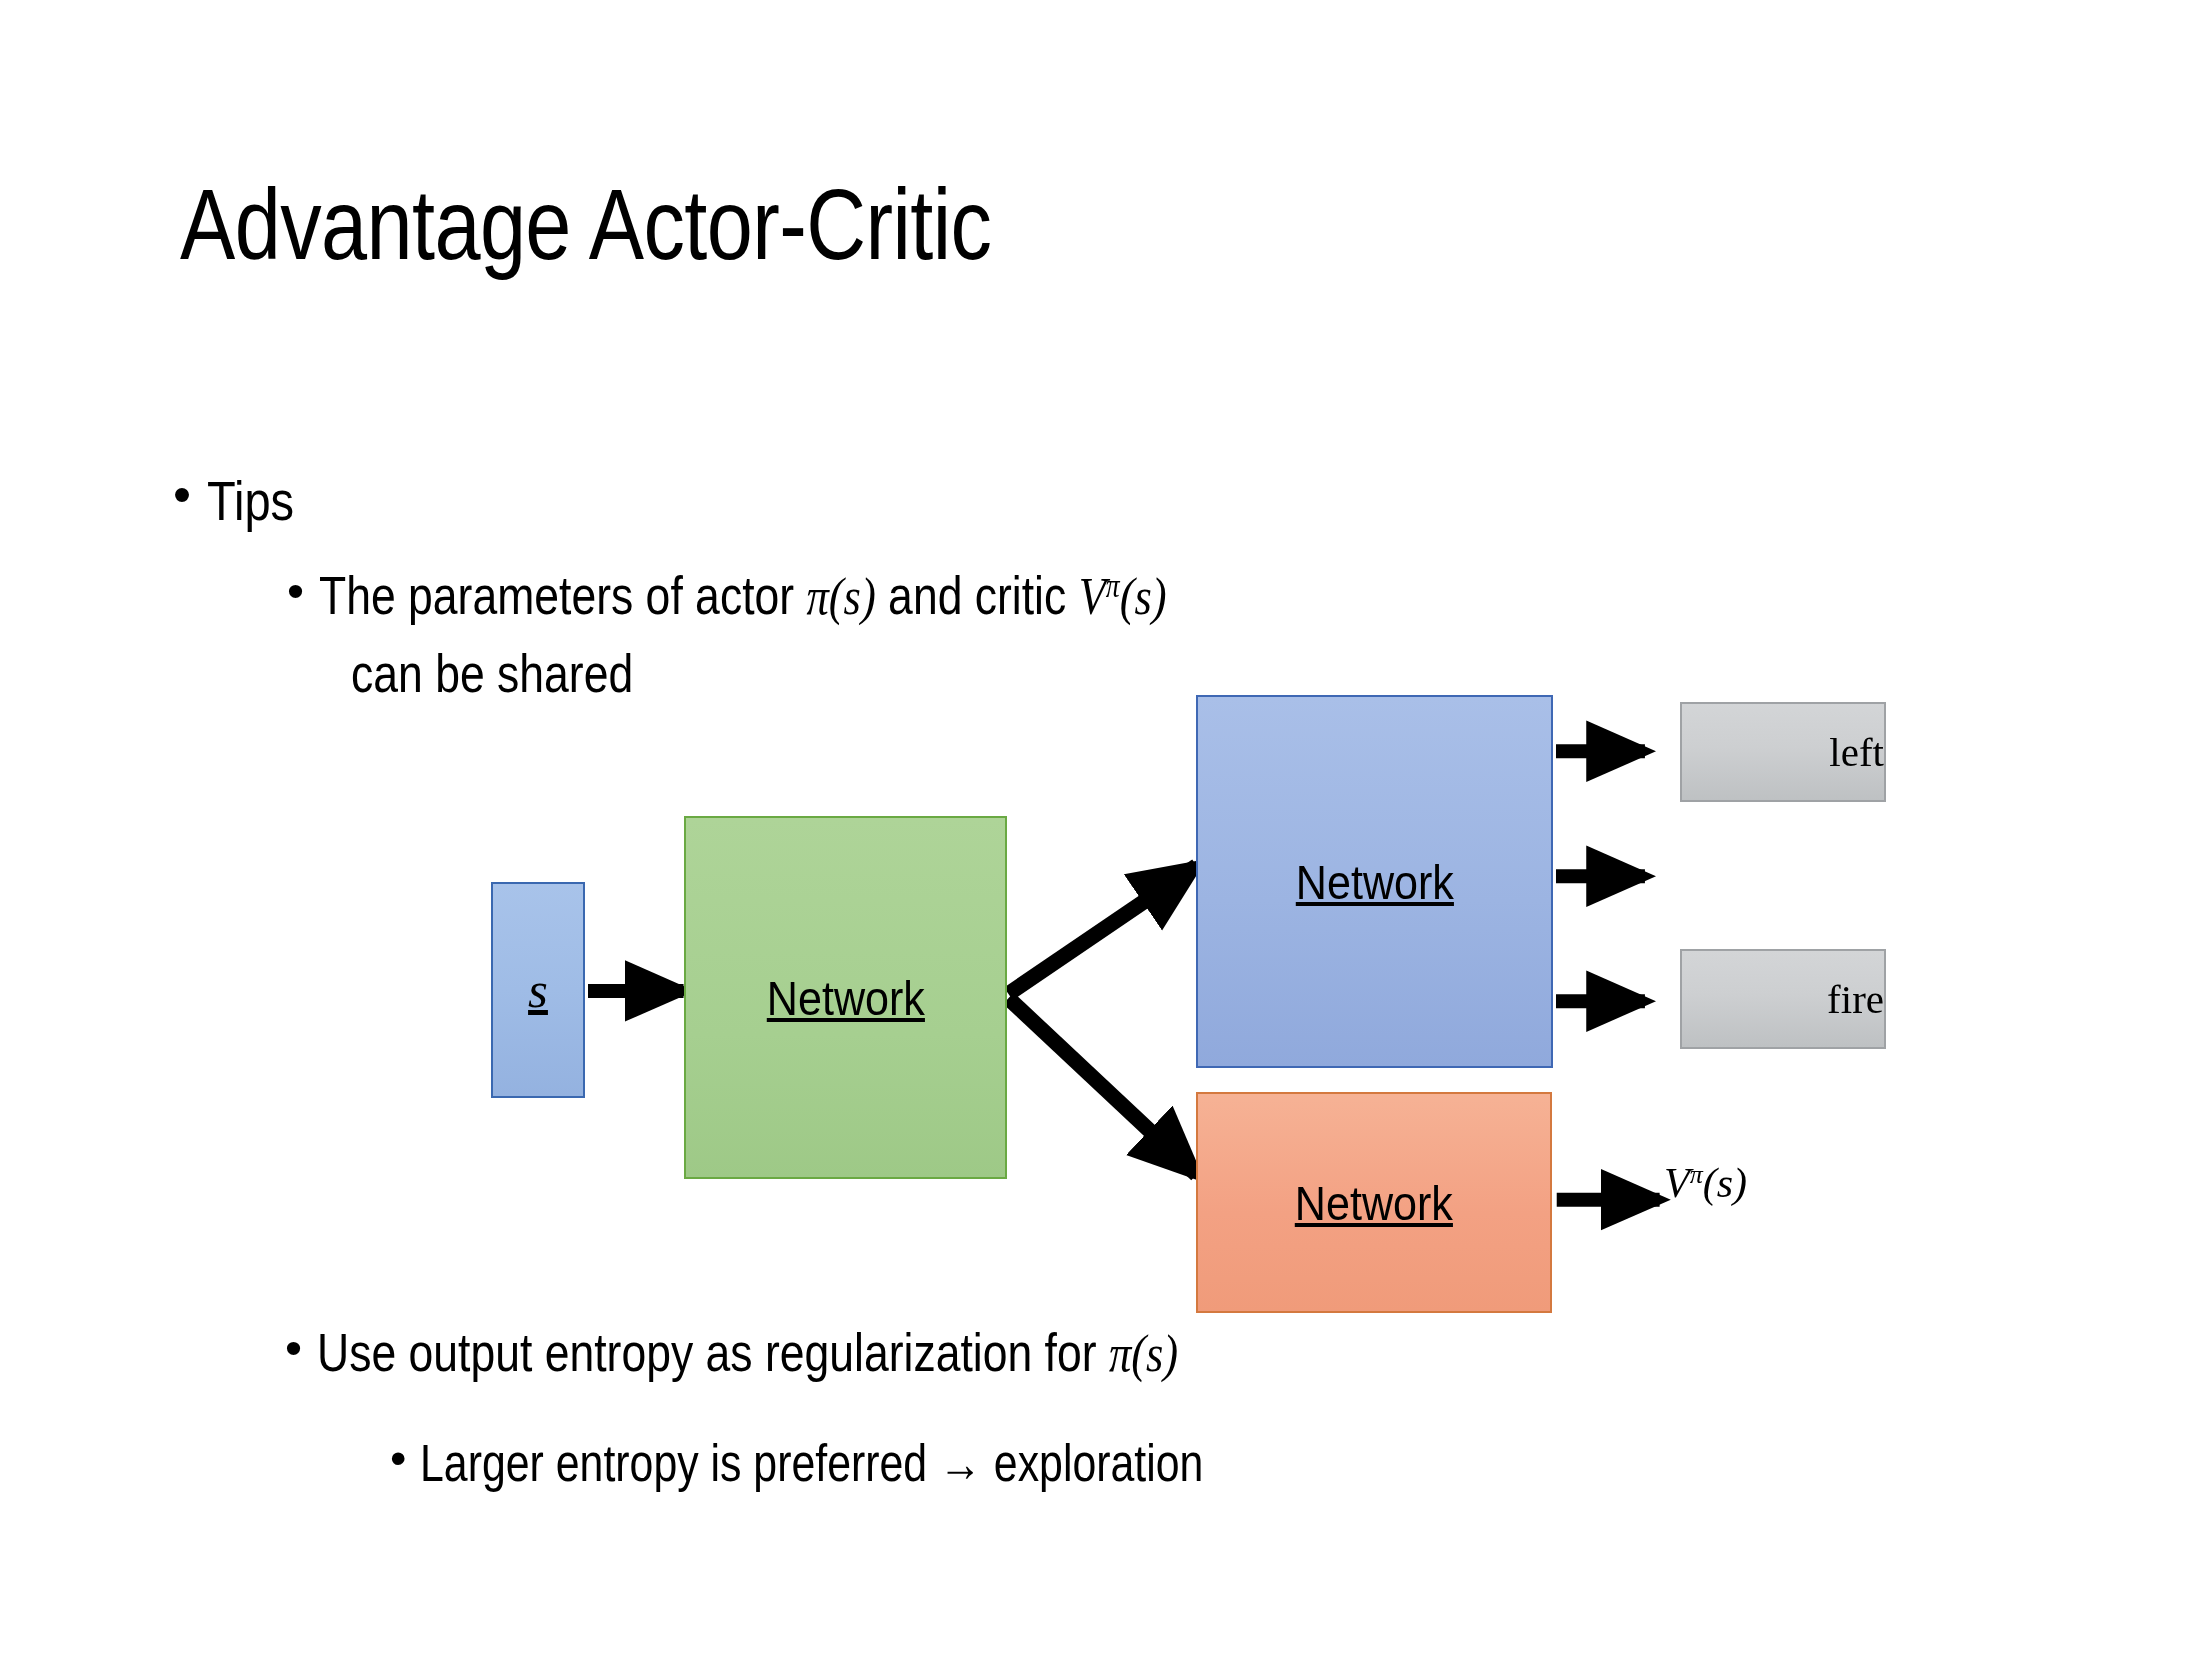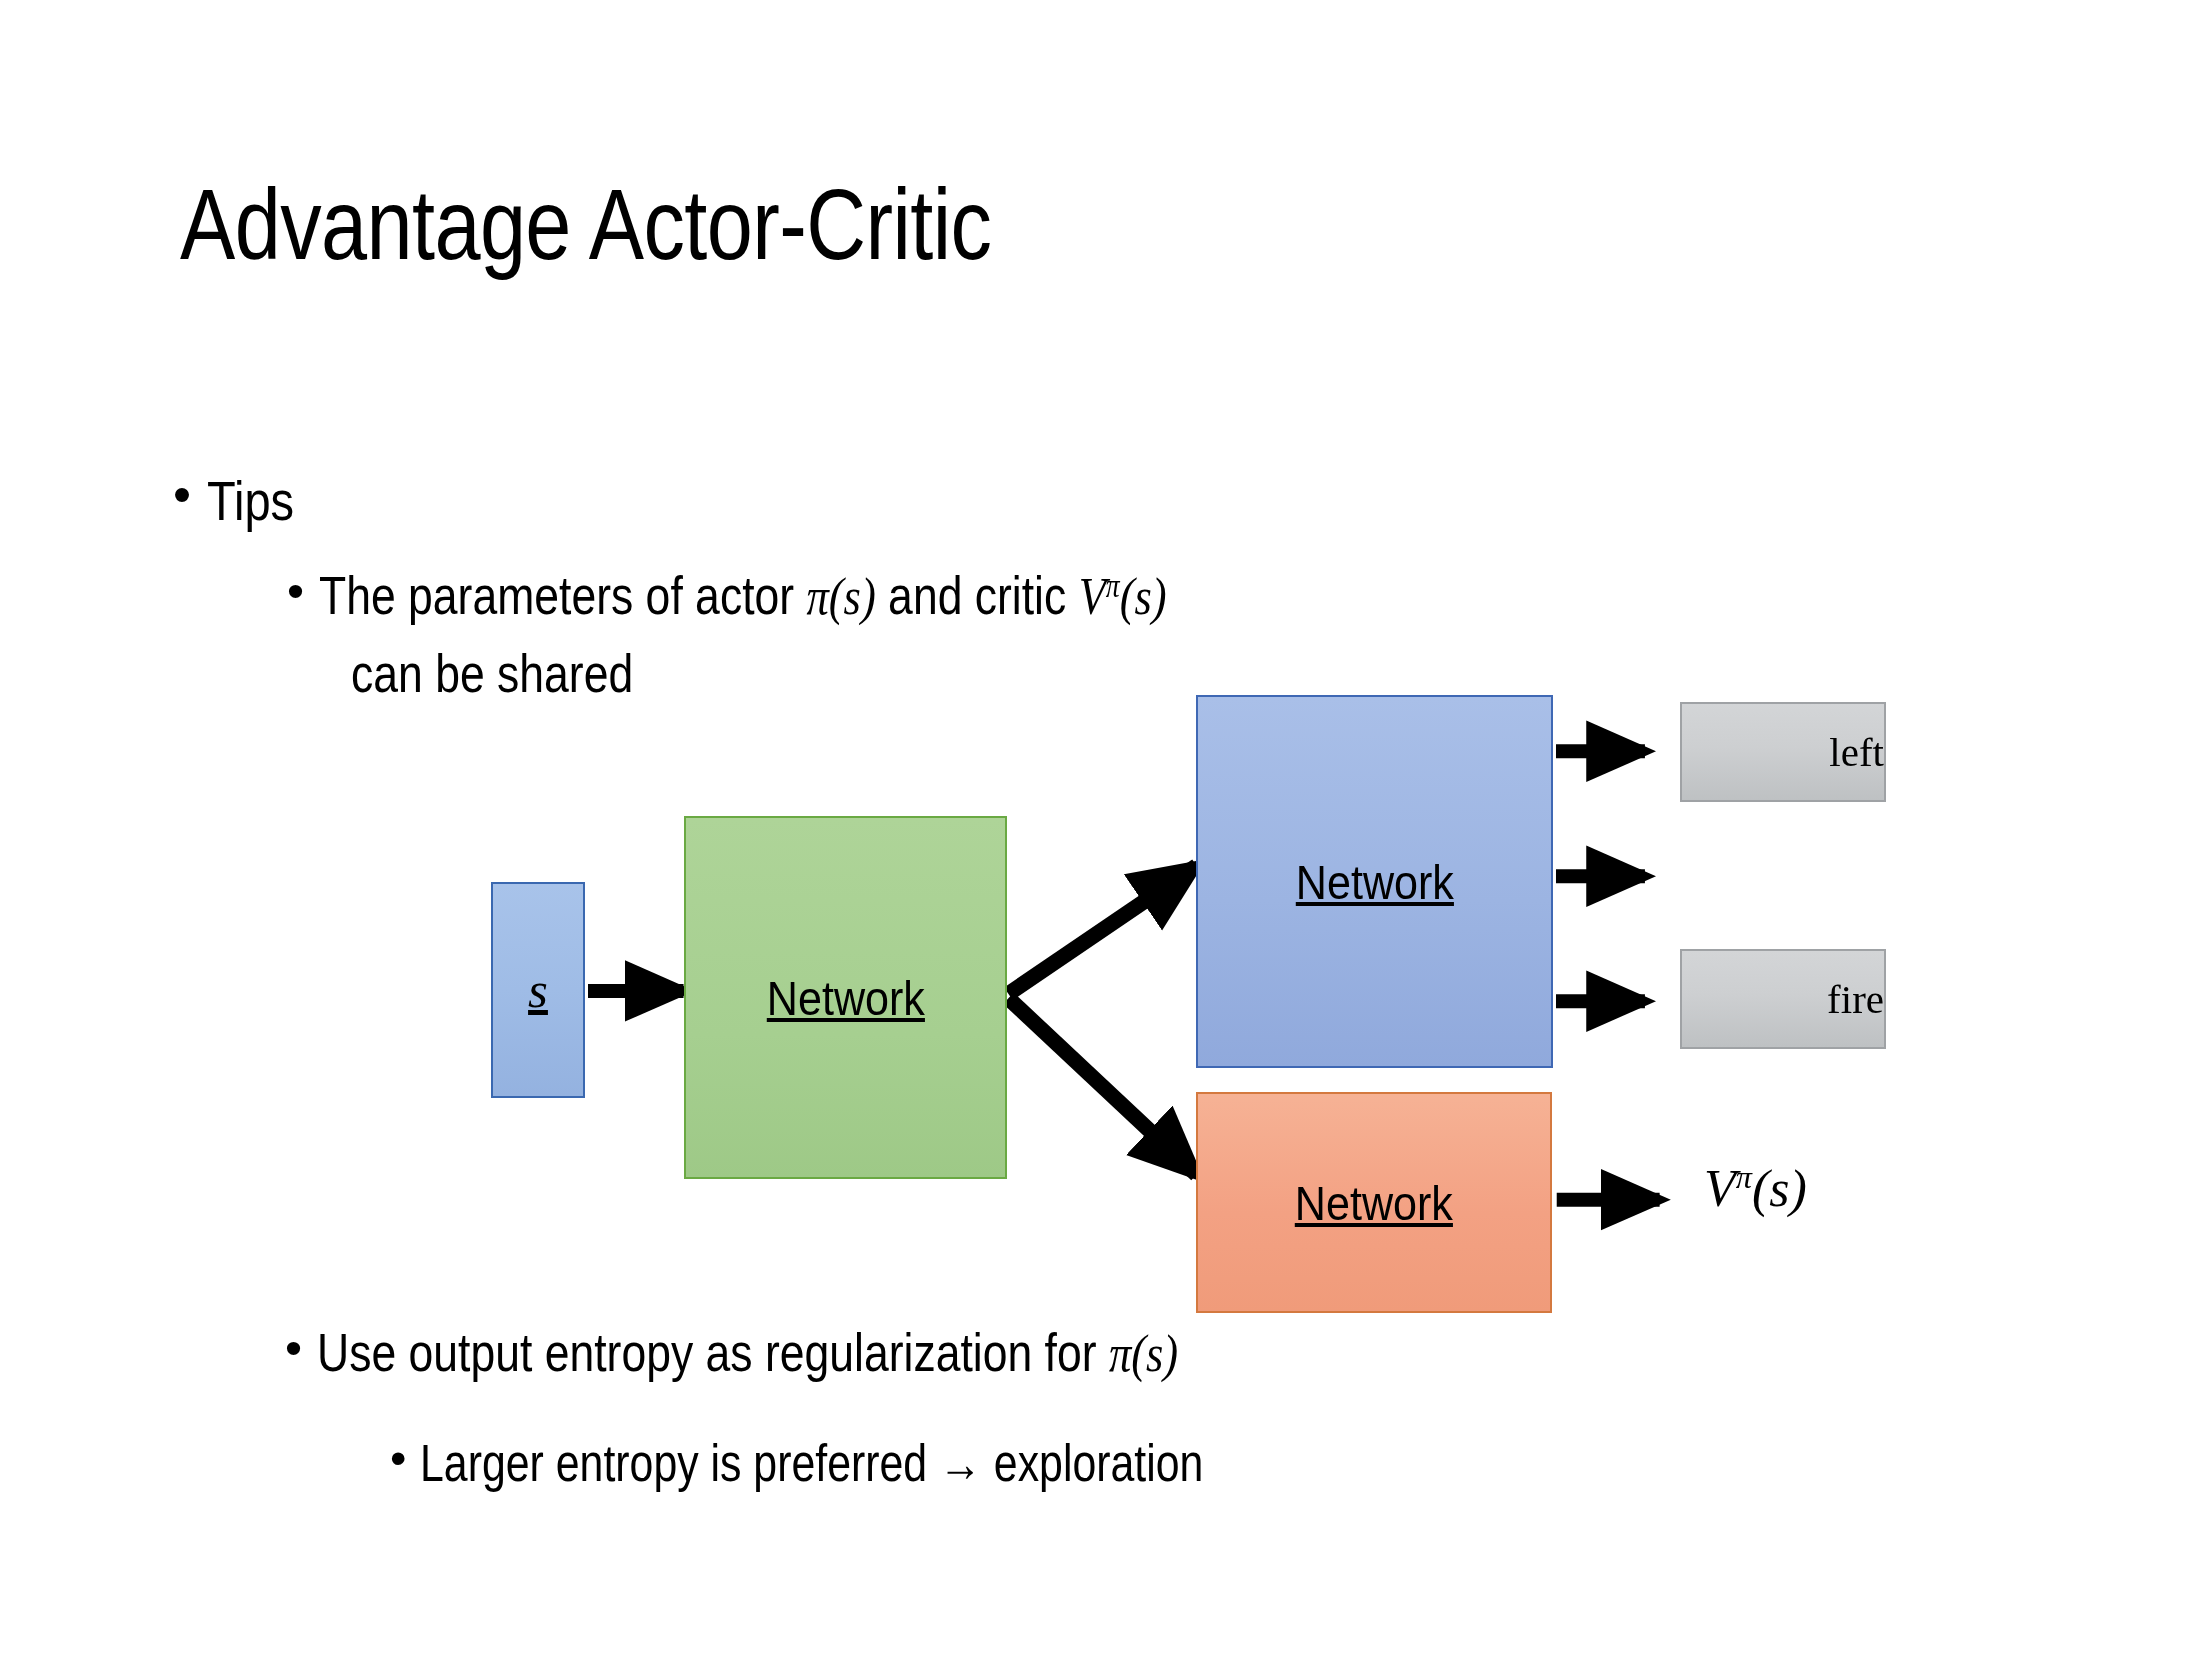--- a/index.html
+++ b/index.html
@@ -177,25 +177,25 @@
     font-size: 41px;
     color: #000000;
   }
   #action-left  { top: 702px; }
   #action-right { top: 826px; }
   #action-fire  { top: 949px; }
 
   
   #value-output {
     position: absolute;
-    left: 1704px;
+    left: 1664px;
     top: 1159px;
     font-family: "Liberation Serif", "DejaVu Serif", serif;
     font-style: italic;
-    font-size: 52px;
+    font-size: 42px;
     color: #000000;
     white-space: nowrap;
   }
   #value-output sup {
     font-size: 0.62em;
     vertical-align: 0.55em;
     font-style: italic;
   }
 
   svg.arrows {

